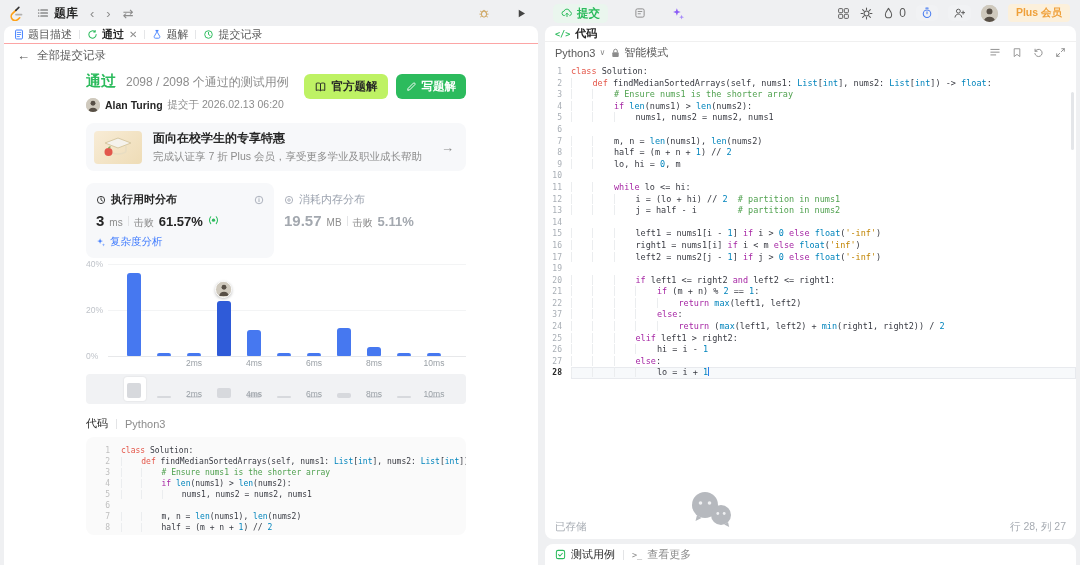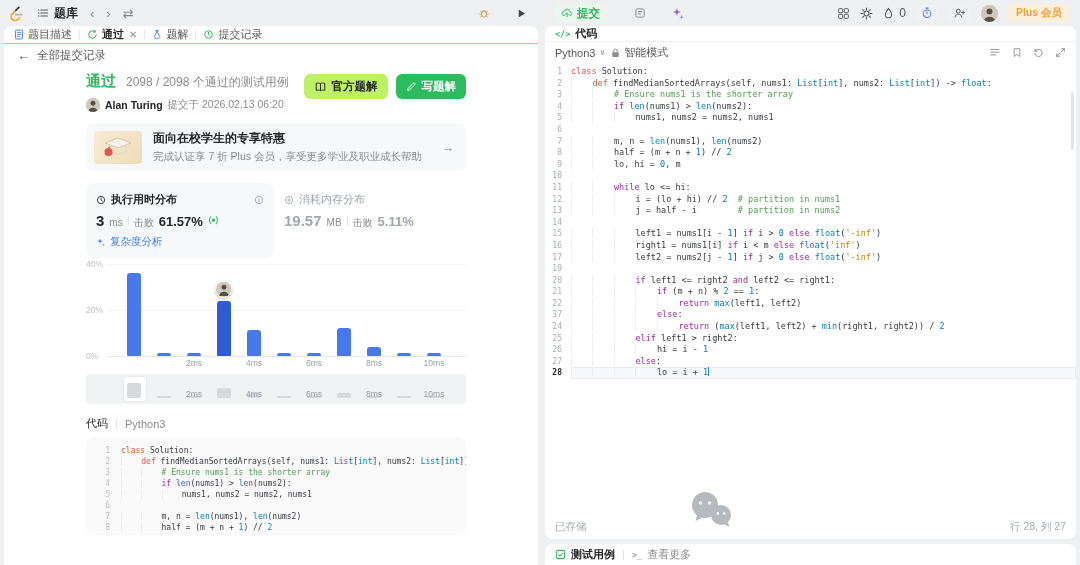--- a/index.html
+++ b/index.html
@@ -114,21 +114,21 @@
   .ind{border-left:1px solid #ebedef}
   .tk-kw{color:#a626a4}
   .tk-def{color:#e45649}
   .tk-bi{color:#0184bc}
   .tk-num{color:#0184bc}
   .tk-str{color:#c18401}
   .tk-com{color:#50a14f}
   .ed-scrollbar{position:absolute;right:2px;top:66px;width:3px;height:58px;background:#e4e6e9;border-radius:2px}
   .ed-footer{height:24px;flex:none;display:flex;align-items:center;justify-content:space-between;padding:0 10px;font-size:10.5px;color:#a6abb2}
   .console-card .cc-item{display:flex;align-items:center;gap:5px;font-size:11px}
-  .cc-bold{font-weight:700;color:#262626}
+  .cc-bold{font-weight:400;color:#262626}
   .cc-dim{color:#8c8c8c}
   .term-ic{font-family:"DejaVu Sans Mono",monospace;font-size:8.5px;color:#8c8c8c}
 
   
   .watermark{position:absolute;left:688px;top:490px;display:flex;align-items:center;gap:13px;z-index:40;pointer-events:none;color:#b6b9be}
   .wm-text{font-size:31px;font-weight:500;letter-spacing:3px;color:#b6b9be;white-space:nowrap}
 
   svg{display:block}
 </style>
 </head>

